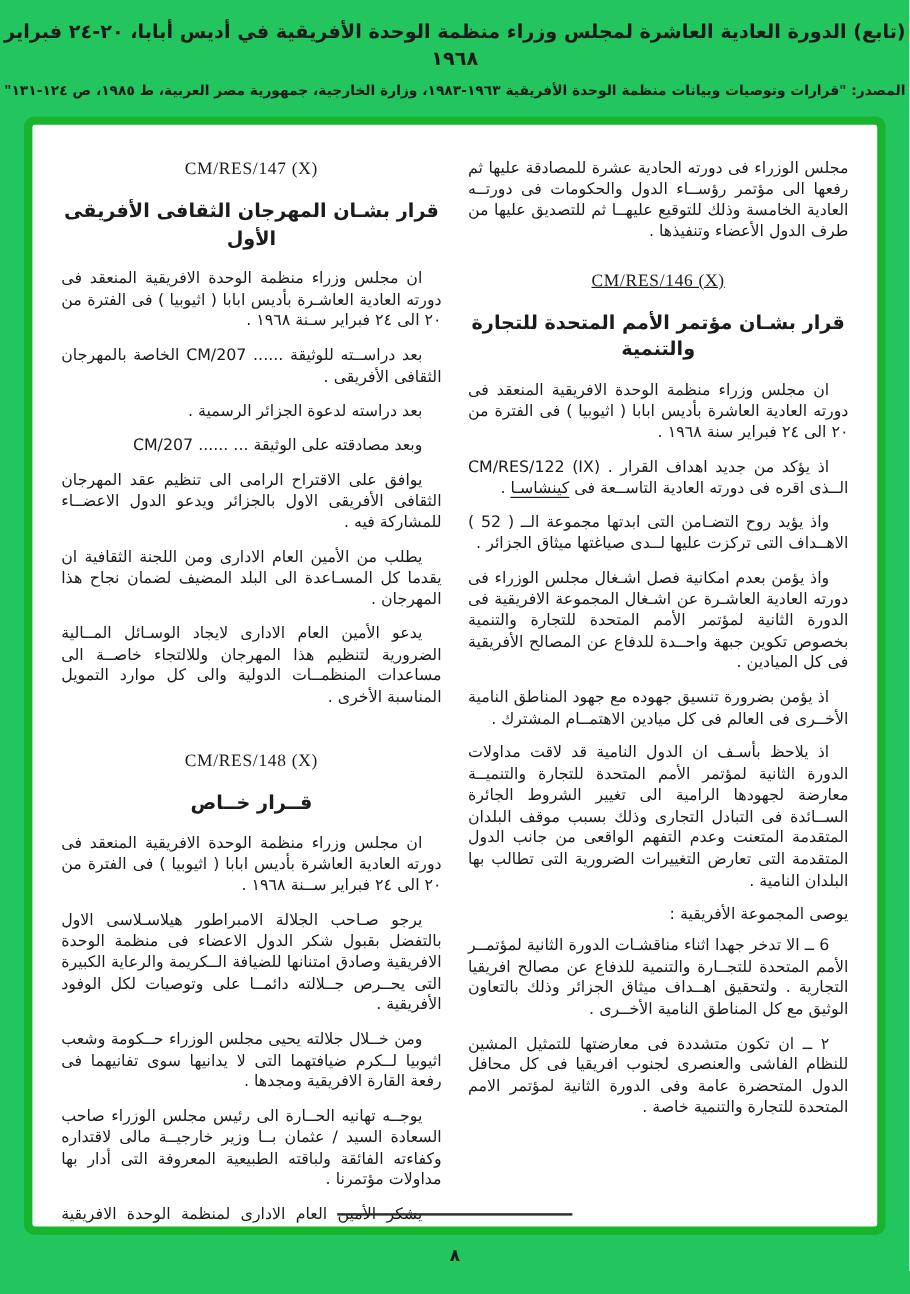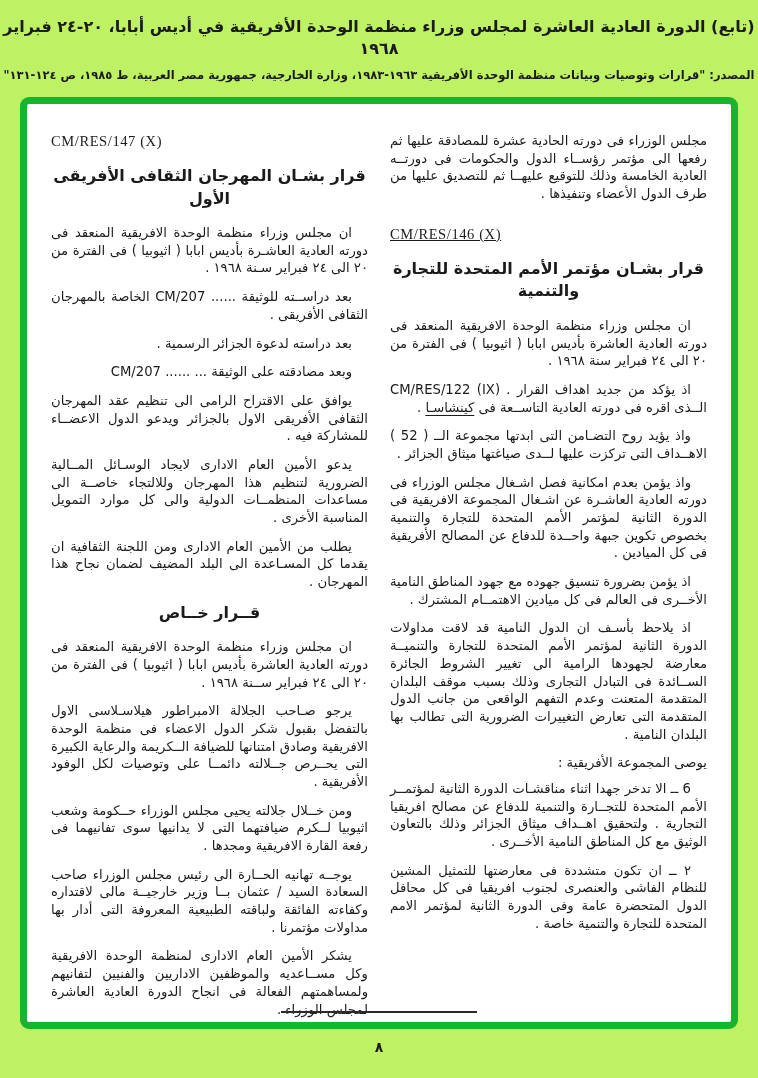--- a/index.html
+++ b/index.html
@@ -1,19 +1,19 @@
 <!DOCTYPE html>
 <html lang="ar" dir="rtl"><head>
 <meta charset="utf-8">
 <style>
   html,body{margin:0;padding:0;background:#ffffff;}
   .page{
     position:relative;
     width:758px;height:1078px;
-    background:#bef264;
+    background:#22c55e;
     color:#1b1b1b;
     font-family:"DejaVu Sans",sans-serif;
     overflow:hidden;
   }
   
   .hdr{padding-top:16px;text-align:center;}
   .hdr-title{
     font-size:16px;font-weight:700;
     letter-spacing:0;line-height:1.4;
   }
@@ -43,21 +43,21 @@
     flex:1 1 0;
     min-width:0;
     text-align:justify;
     font-size:13.2px;
     line-height:1.34;
   }
   .para{margin:0 0 11px 0;text-indent:16px;}
   .para.noindent{text-indent:0;}
   .rescode{
     direction:ltr;
-    text-align:left;
+    text-align:center;
     font-family:"Liberation Serif",serif;
     font-size:14.5px;
     letter-spacing:.6px;
     margin:0 0 14px 0;
   }
   .gap-top{margin-top:22px;text-decoration:underline;}
   .gap-top-lg{margin-top:34px;}
   .restitle{
     margin:0 0 14px 0;
     text-align:center;
@@ -124,23 +124,24 @@
 
       <section class="col">
         <div class="rescode">CM/RES/147 (X)</div>
         <h2 class="restitle">قرار بشـان المهرجان الثقافى الأفريقى الأول</h2>
 
         <p class="para">ان مجلس وزراء منظمة الوحدة الافريقية المنعقد فى دورته العادية العاشـرة بأديس ابابا ( اثيوبيا ) فى الفترة من ٢٠ الى ٢٤ فبراير سـنة ١٩٦٨ .</p>
         <p class="para">بعد دراســته للوثيقة ...... CM/207 الخاصة بالمهرجان الثقافى الأفريقى .</p>
         <p class="para">بعد دراسته لدعوة الجزائر الرسمية .</p>
         <p class="para">وبعد مصادقته على الوثيقة ... ...... CM/207</p>
         <p class="para">يوافق على الاقتراح الرامى الى تنظيم عقد المهرجان الثقافى الأفريقى الاول بالجزائر ويدعو الدول الاعضــاء للمشاركة فيه .</p>
+        <p class="para">يطلب من الأمين العام الادارى ومن اللجنة الثقافية ان يقدما كل المسـاعدة الى البلد المضيف لضمان نجاح هذا المهرجان .</p>
         <p class="para">يدعو الأمين العام الادارى لايجاد الوسـائل المــالية الضرورية لتنظيم هذا المهرجان وللالتجاء خاصــة الى مساعدات المنظمــات الدولية والى كل موارد التمويل المناسبة الأخرى .</p>
-        <p class="para">يطلب من الأمين العام الادارى ومن اللجنة الثقافية ان يقدما كل المسـاعدة الى البلد المضيف لضمان نجاح هذا المهرجان .</p>
 
+        <div class="rescode gap-top-lg">CM/RES/148 (X)</div>
         <h2 class="restitle">قــرار خــاص</h2>
 
         <p class="para">ان مجلس وزراء منظمة الوحدة الافريقية المنعقد فى دورته العادية العاشرة بأديس ابابا ( اثيوبيا ) فى الفترة من ٢٠ الى ٢٤ فبراير ســنة ١٩٦٨ .</p>
         <p class="para">يرجو صـاحب الجلالة الامبراطور هيلاسـلاسى الاول بالتفضل بقبول شكر الدول الاعضاء فى منظمة الوحدة الافريقية وصادق امتنانها للضيافة الــكريمة والرعاية الكبيرة التى يحــرص جــلالته دائمــا على وتوصيات لكل الوفود الأفريقية .</p>
         <p class="para">ومن خــلال جلالته يحيى مجلس الوزراء حــكومة وشعب اثيوبيا لــكرم ضيافتهما التى لا يدانيها سوى تفانيهما فى رفعة القارة الافريقية ومجدها .</p>
         <p class="para">يوجــه تهانيه الحــارة الى رئيس مجلس الوزراء صاحب السعادة السيد / عثمان بــا وزير خارجيــة مالى لاقتداره وكفاءته الفائقة ولباقته الطبيعية المعروفة التى أدار بها مداولات مؤتمرنا .</p>
         <p class="para">يشكر الأمين العام الادارى لمنظمة الوحدة الافريقية وكل مســاعديه والموظفين الاداريين والفنيين لتفانيهم ولمساهمتهم الفعالة فى انجاح الدورة العادية العاشرة لمجلس الوزراء .</p>
       </section>
 
     </div>

